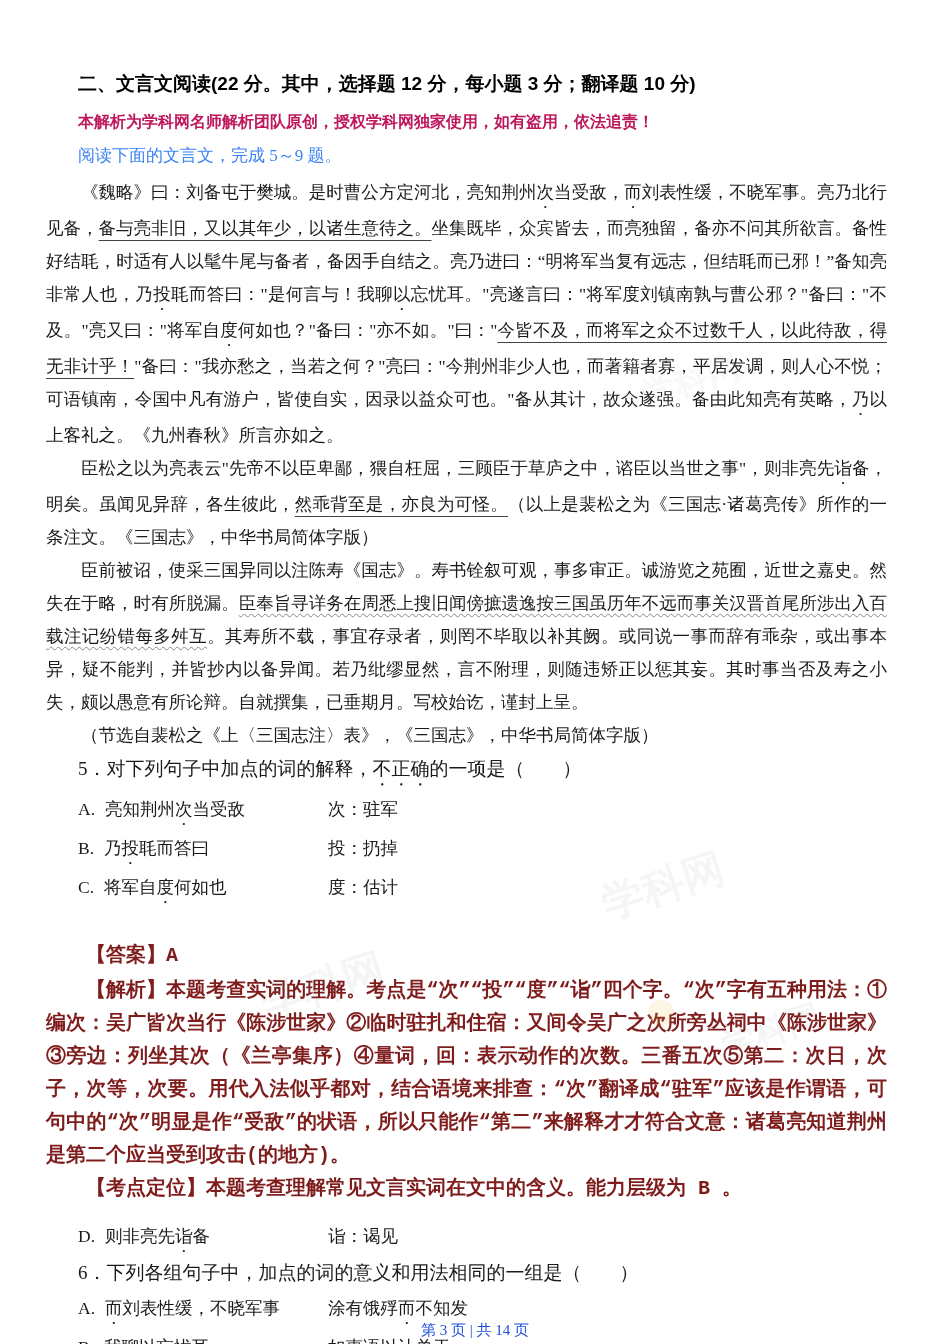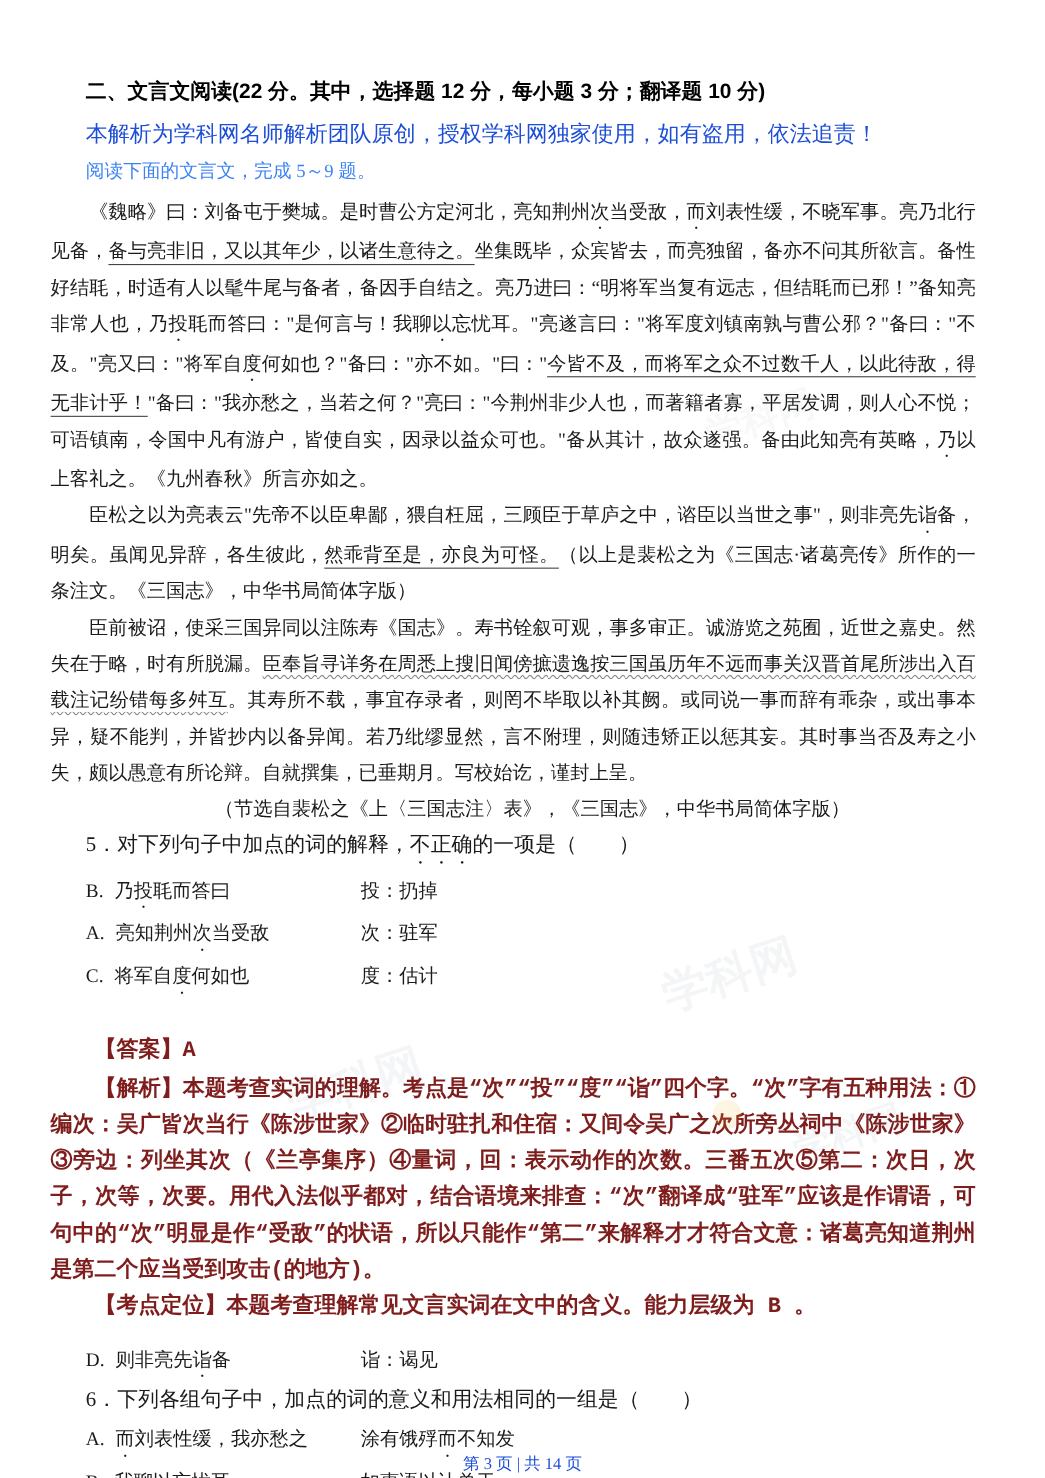--- a/index.html
+++ b/index.html
@@ -9,33 +9,33 @@
     color:#1a1a1a;
   }
   .page{padding:42px 63px 0 46px;position:relative;margin-top:28px;}
   .title{
     font-family:"Liberation Sans","DejaVu Sans",sans-serif;
     font-weight:bold;font-size:19px;line-height:28px;
     padding-left:32px;color:#000;
   }
   .disclaimer{
     font-family:"Liberation Sans","DejaVu Sans",sans-serif;
-    font-weight:normal;font-size:20px;line-height:24px;
-    color:#1d4ed8;padding-left:32px;margin-top:12px;
+    font-weight:bold;font-size:16px;line-height:24px;
+    color:#be185d;padding-left:32px;margin-top:12px;
   }
   .intro{
     font-size:17px;line-height:24px;color:#3b82f6;
     padding-left:32px;margin-top:10px;
   }
   .passage{margin-top:8px;}
   .passage p{
     font-size:17.5px;line-height:33px;margin:0;
     text-align:justify;text-indent:2em;
   }
-  .passage p.source{text-align:center;}
+  .passage p.source{text-align:left;}
   .u-solid{
     text-decoration:underline;text-decoration-thickness:1px;
     text-underline-offset:6px;text-decoration-color:#444;
   }
   .u-wavy{
     text-decoration:underline wavy;text-decoration-thickness:1px;
     text-underline-offset:4px;text-decoration-color:#888;
   }
   .em-dot{
     -webkit-text-emphasis:filled dot;-webkit-text-emphasis-position:under;
@@ -94,47 +94,47 @@
   <div class="passage">
     <p><span>《魏略》曰：刘备屯于樊城。是时曹公方定河北，亮知荆州</span><span class="em-dot">次</span><span>当受敌，</span><span class="em-dot">而</span><span>刘表性缓，不晓军事。亮乃北行见备，</span><span class="u-solid">备与亮非旧，又以其年少，以诸生意待之。</span><span>坐集既毕，众宾皆去，而亮独留，备亦不问其所欲言。备性好结毦，时适有人以髦牛尾与备者，备因手自结之。亮乃进曰：“明将军当复有远志，但结毦而已邪！”备知亮非常人也，乃</span><span class="em-dot">投</span><span>毦而答曰："是何言与！我聊</span><span class="em-dot">以</span><span>忘忧耳。"亮遂言曰："将军度刘镇南孰与曹公邪？"备曰："不及。"亮又曰："将军自</span><span class="em-dot">度</span><span>何如也？"备曰："亦不如。"曰："</span><span class="u-solid">今皆不及，而将军之众不过数千人，以此待敌，得无非计乎！</span><span>"备曰："我亦愁之，当若之何？"亮曰："今荆州非少人也，而著籍者寡，平居发调，则人心不悦；可语镇南，令国中凡有游户，皆使自实，因录以益众可也。"备从其计，故众遂强。备由此知亮有英略，</span><span class="em-dot">乃</span><span>以上客礼之。《九州春秋》所言亦如之。</span></p>
     <p><span>臣松之以为亮表云"先帝不以臣卑鄙，猥自枉屈，三顾臣于草庐之中，谘臣以当世之事"，则非亮先</span><span class="em-dot">诣</span><span>备，明矣。虽闻见异辞，各生彼此，</span><span class="u-solid">然乖背至是，亦良为可怪。</span><span>（以上是裴松之为《三国志·诸葛亮传》所作的一条注文。《三国志》，中华书局简体字版）</span></p>
     <p><span>臣前被诏，使采三国异同以注陈寿《国志》。寿书铨叙可观，事多审正。诚游览之苑囿，近世之嘉史。然失在于略，时有所脱漏。</span><span class="u-wavy">臣奉旨寻详务在周悉上搜旧闻傍摭遗逸按三国虽历年不远而事关汉晋首尾所涉出入百载注记纷错每多舛互</span><span>。其寿所不载，事宜存录者，则罔不毕取以补其阙。或同说一事而辞有乖杂，或出事本异，疑不能判，并皆抄内以备异闻。若乃纰缪显然，言不附理，则随违矫正以惩其妄。其时事当否及寿之小失，颇以愚意有所论辩。自就撰集，已垂期月。写校始讫，谨封上呈。</span></p>
     <p class="source">（节选自裴松之《上〈三国志注〉表》，《三国志》，中华书局简体字版）</p>
   </div>
 
   <p class="stem"><span>5．对下列句子中加点的词的解释，</span><span class="em-dot">不正确</span><span>的一项是（　　）</span></p>
 
   <div class="opt-row">
+    <span class="opt-left"><span class="opt-label">A.</span><span><span>亮知荆州</span><span class="em-dot">次</span><span>当受敌</span></span></span>
+    <span class="opt-gloss">次：驻军</span>
+  </div>
+  <div class="opt-row">
     <span class="opt-left"><span class="opt-label">B.</span><span><span>乃</span><span class="em-dot">投</span><span>毦而答曰</span></span></span>
     <span class="opt-gloss">投：扔掉</span>
-  </div>
-  <div class="opt-row">
-    <span class="opt-left"><span class="opt-label">A.</span><span><span>亮知荆州</span><span class="em-dot">次</span><span>当受敌</span></span></span>
-    <span class="opt-gloss">次：驻军</span>
   </div>
   <div class="opt-row">
     <span class="opt-left"><span class="opt-label">C.</span><span><span>将军自</span><span class="em-dot">度</span><span>何如也</span></span></span>
     <span class="opt-gloss">度：估计</span>
   </div>
 
   <div class="answer-block">
     <p class="answer-line">【答案】A</p>
     <p>【解析】本题考查实词的理解。考点是“次”“投”“度”“诣”四个字。“次”字有五种用法：①编次：吴广皆次当行《陈涉世家》②临时驻扎和住宿：又间令吴广之次所旁丛祠中《陈涉世家》③旁边：列坐其次（《兰亭集序）④量词，回：表示动作的次数。三番五次⑤第二：次日，次子，次等，次要。用代入法似乎都对，结合语境来排查：“次”翻译成“驻军”应该是作谓语，可句中的“次”明显是作“受敌”的状语，所以只能作“第二”来解释才才符合文意：诸葛亮知道荆州是第二个应当受到攻击(的地方)。</p>
     <p>【考点定位】本题考查理解常见文言实词在文中的含义。能力层级为 B 。</p>
   </div>
 
   <div class="opt-row after-answer">
     <span class="opt-left"><span class="opt-label">D.</span><span><span>则非亮先</span><span class="em-dot">诣</span><span>备</span></span></span>
     <span class="opt-gloss">诣：谒见</span>
   </div>
 
   <p class="stem">6．下列各组句子中，加点的词的意义和用法相同的一组是（　　）</p>
 
   <div class="opt-row">
-    <span class="opt-left"><span class="opt-label">A.</span><span><span class="em-dot">而</span><span>刘表性缓，我亦愁之</span></span></span>
+    <span class="opt-left"><span class="opt-label">A.</span><span><span class="em-dot">而</span><span>刘表性缓，不晓军事</span></span></span>
     <span class="opt-gloss"><span>涂有饿殍</span><span class="em-dot">而</span><span>不知发</span></span>
   </div>
   <div class="opt-row">
     <span class="opt-left"><span class="opt-label">B.</span><span><span>我聊</span><span class="em-dot">以</span><span>忘忧耳</span></span></span>
     <span class="opt-gloss"><span>如惠语</span><span class="em-dot">以</span><span>让单于</span></span>
   </div>
   <div class="opt-row">
     <span class="opt-left"><span class="opt-label">C.</span><span><span class="em-dot">乃</span><span>以上客礼之</span></span></span>
     <span class="opt-gloss"><span>今其智</span><span class="em-dot">乃</span><span>反不能及</span></span>
   </div>

